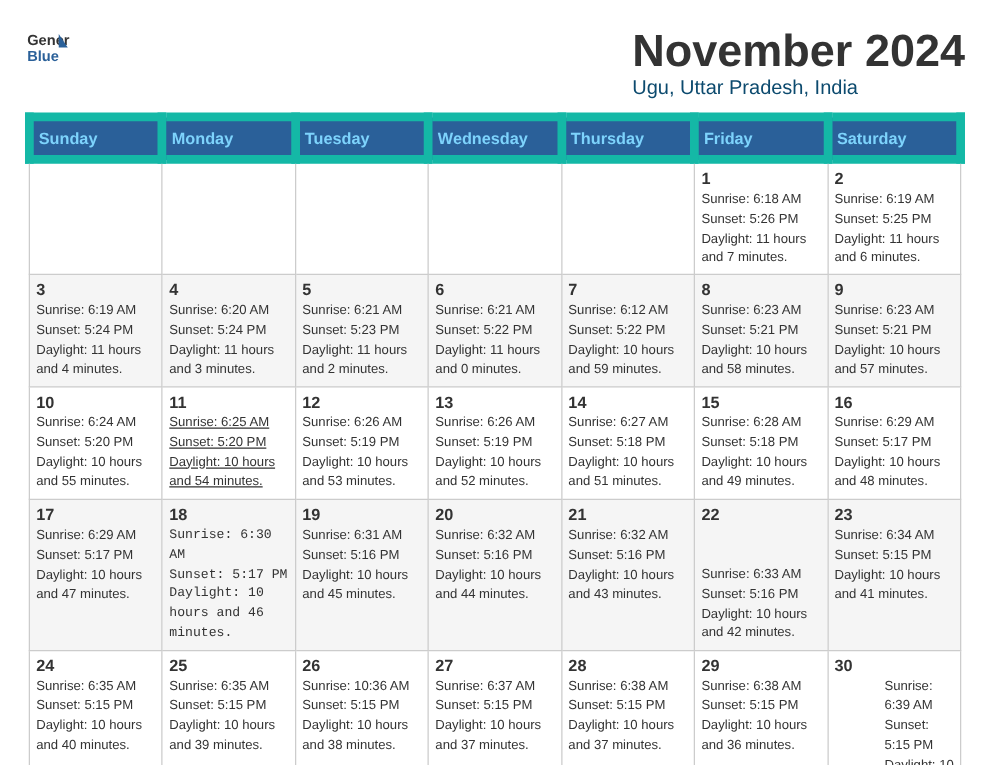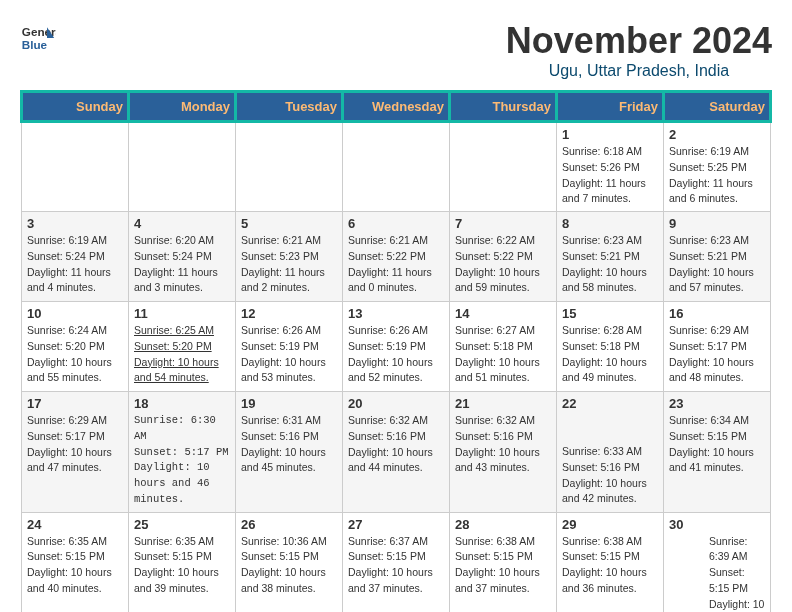--- a/index.html
+++ b/index.html
@@ -19,43 +19,43 @@
     .logo {
       display: flex;
       align-items: center;
       gap: 4px;
     }
     .logo-icon {
       width: 36px;
       height: 36px;
     }
     .title-section {
-      text-align: center;
+      text-align: left;
     }
     .month-title {
       font-size: 36px;
       font-weight: bold;
       color: #333;
     }
     .location-subtitle {
       font-size: 16px;
       color: #0c4a6e;
     }
     table {
       width: 100%;
       border-collapse: collapse;
       table-layout: fixed;
     }
     thead tr th {
       background-color: #2a6099;
-      color: #fdba74;
+      color: #7dd3fc;
       padding: 6px 4px;
       font-size: 13px;
-      text-align: right;
-      border: 3px solid #14b8a6;
+      text-align: left;
+      border: 7px solid #14b8a6;
     }
     tbody tr td {
       border: 1px solid #ccc;
       vertical-align: top;
       padding: 4px 5px;
       font-size: 11px;
       color: #333;
       height: 90px;
       background: #fff;
     }
@@ -146,21 +146,21 @@
 Daylight: 11 hours and 2 minutes.</div>
         </td>
         <td>
           <span class="day-number">6</span>
           <div class="day-info" style="white-space: pre-line;">Sunrise: 6:21 AM
 Sunset: 5:22 PM
 Daylight: 11 hours and 0 minutes.</div>
         </td>
         <td>
           <span class="day-number">7</span>
-          <div class="day-info" style="white-space: pre-line;">Sunrise: 6:22 AM
+          <div class="day-info" style="white-space: pre-line;">Sunrise: 6:12 AM
 Sunset: 5:22 PM
 Daylight: 10 hours and 59 minutes.</div>
         </td>
         <td>
           <span class="day-number">8</span>
           <div class="day-info" style="white-space: pre-line;">Sunrise: 6:23 AM
 Sunset: 5:21 PM
 Daylight: 10 hours and 58 minutes.</div>
         </td>
         <td>

